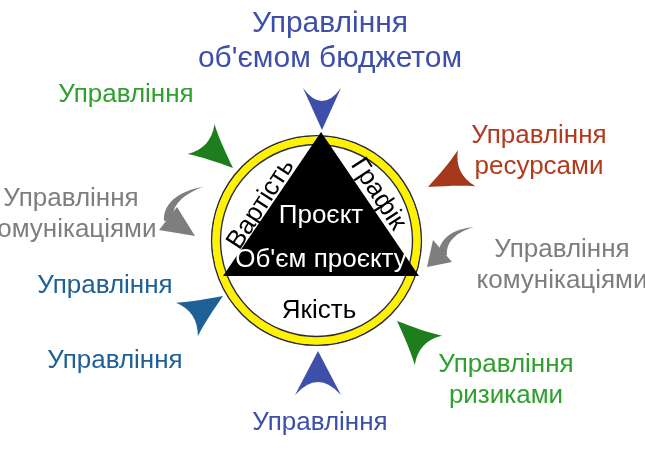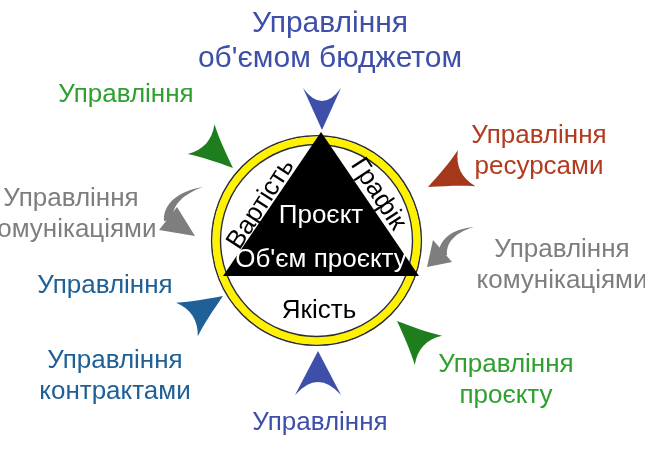--- a/index.html
+++ b/index.html
@@ -105,25 +105,24 @@
     <span class="ln">Управління</span>
     <span class="ln">комунікаціями</span>
   </div>
 
   <div class="label c-steel" style="left:105px;top:269px;">
     <span class="ln">Управління</span>
   </div>
 
   <div class="label c-steel" style="left:115px;top:344px;">
     <span class="ln">Управління</span>
-    <span class="ln">контрактами</span>
   </div>
 
   <div class="label c-blue" style="left:320px;top:406px;">
     <span class="ln">Управління</span>
   </div>
 
   <div class="label c-green" style="left:506px;top:348px;">
     <span class="ln">Управління</span>
-    <span class="ln">проєкту</span>
+    <span class="ln">ризиками</span>
   </div>
 
 </div>
 
 </body></html>

